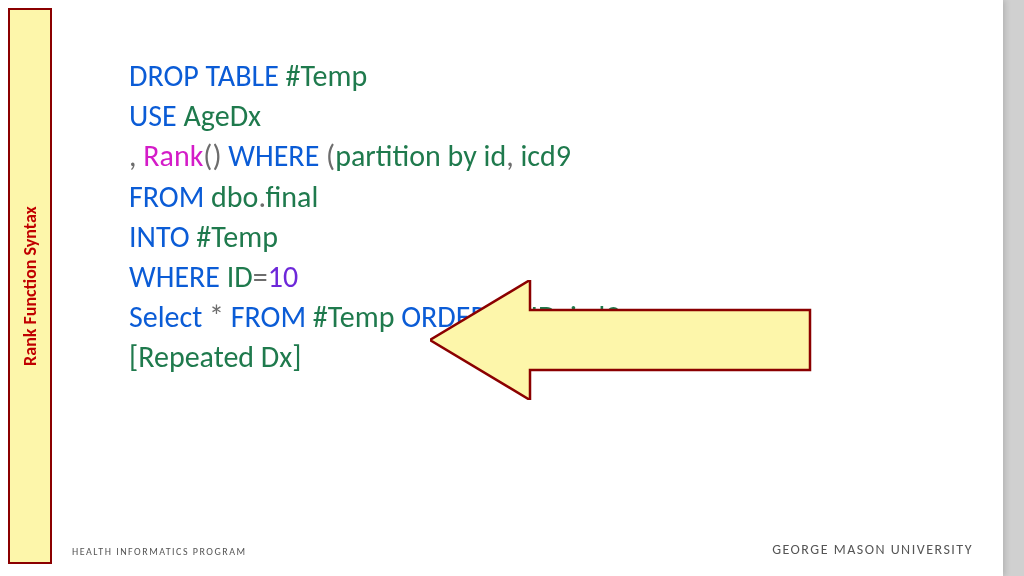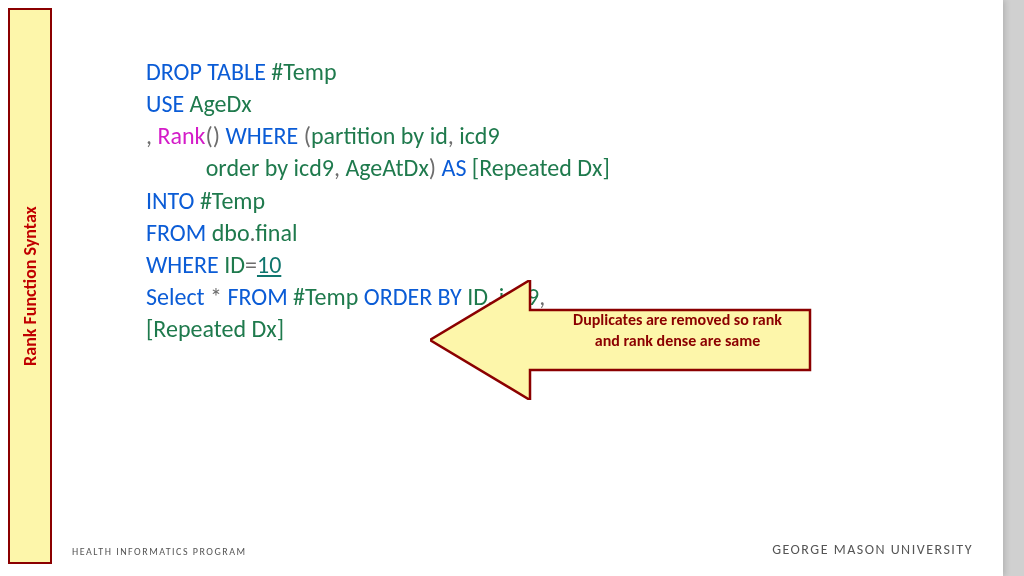--- a/index.html
+++ b/index.html
@@ -34,32 +34,32 @@
     top: 50%;
     transform: translate(-50%, -50%) rotate(-90deg);
     transform-origin: center;
     white-space: nowrap;
     font-weight: bold;
     color: #c00000;
     font-size: 18px;
   }
   .code-area {
     position: absolute;
-    left: 146px;
+    left: 129px;
     top: 56px;
     width: 800px;
-    font-size: 24px;
+    font-size: 30px;
     line-height: 1.34;
   }
   .code-line { white-space: pre; }
   .kw   { color: #0b5cd6; }   
   .id   { color: #1f7a4d; }   
   .fn   { color: #d41cc8; }   
   .punct{ color: #6d6d6d; }   
-  .num  { color: #0f766e; text-decoration: underline; }   
+  .num  { color: #6d28d9; }   
 
   .callout {
     position: absolute;
     left: 430px;
     top: 280px;
     width: 400px;
     height: 120px;
   }
   .callout svg { position: absolute; left:0; top:0; }
   .callout-text {
@@ -96,34 +96,32 @@
 <div class="slide">
 
   <div class="sidebar">
     <div class="sidebar-label">Rank Function Syntax</div>
   </div>
 
   <div class="code-area">
     <div class="code-line"><span class="kw">DROP TABLE </span><span class="id">#Temp</span></div>
     <div class="code-line"><span class="kw">USE </span><span class="id">AgeDx</span></div>
     <div class="code-line"><span class="punct">, </span><span class="fn">Rank</span><span class="punct">()</span><span class="kw"> WHERE </span><span class="punct">(</span><span class="id">partition by </span><span class="id">id</span><span class="punct">, </span><span class="id">icd9</span></div>
-    <div class="code-line"><span>           </span><span class="id">order by </span><span class="id">icd9</span><span class="punct">, </span><span class="id">AgeAtDx</span><span class="punct">)</span><span class="kw"> AS </span><span class="id">[Repeated Dx]</span></div>
+    <div class="code-line"><span class="kw">FROM </span><span class="id">dbo</span><span class="punct">.</span><span class="id">final</span></div>
     <div class="code-line"><span class="kw">INTO </span><span class="id">#Temp</span></div>
-    <div class="code-line"><span class="kw">FROM </span><span class="id">dbo</span><span class="punct">.</span><span class="id">final</span></div>
     <div class="code-line"><span class="kw">WHERE </span><span class="id">ID</span><span class="punct">=</span><span class="num">10</span></div>
     <div class="code-line"><span class="kw">Select </span><span class="punct">*</span><span class="kw"> FROM </span><span class="id">#Temp</span><span class="kw"> ORDER BY </span><span class="id">ID</span><span class="punct">, </span><span class="id">icd9</span><span class="punct">, </span></div>
     <div class="code-line"><span class="id">[Repeated Dx]</span></div>
   </div>
 
   <div class="callout">
     <svg width="400" height="120" viewBox="0 0 400 120">
       <polygon points="0,60 100,0 100,30 380,30 380,90 100,90 100,120" fill="#fdf6aa" stroke="#8b0000" stroke-width="2.5"></polygon>
     </svg>
     <div class="callout-text">
-      <span>Duplicates are removed so rank</span><br>
-      <span>and rank dense are same</span>
+      <br>
     </div>
   </div>
 
   <div class="footer-left">HEALTH INFORMATICS PROGRAM</div>
   <div class="footer-right">GEORGE MASON UNIVERSITY</div>
 
 </div>
 
 </body></html>

